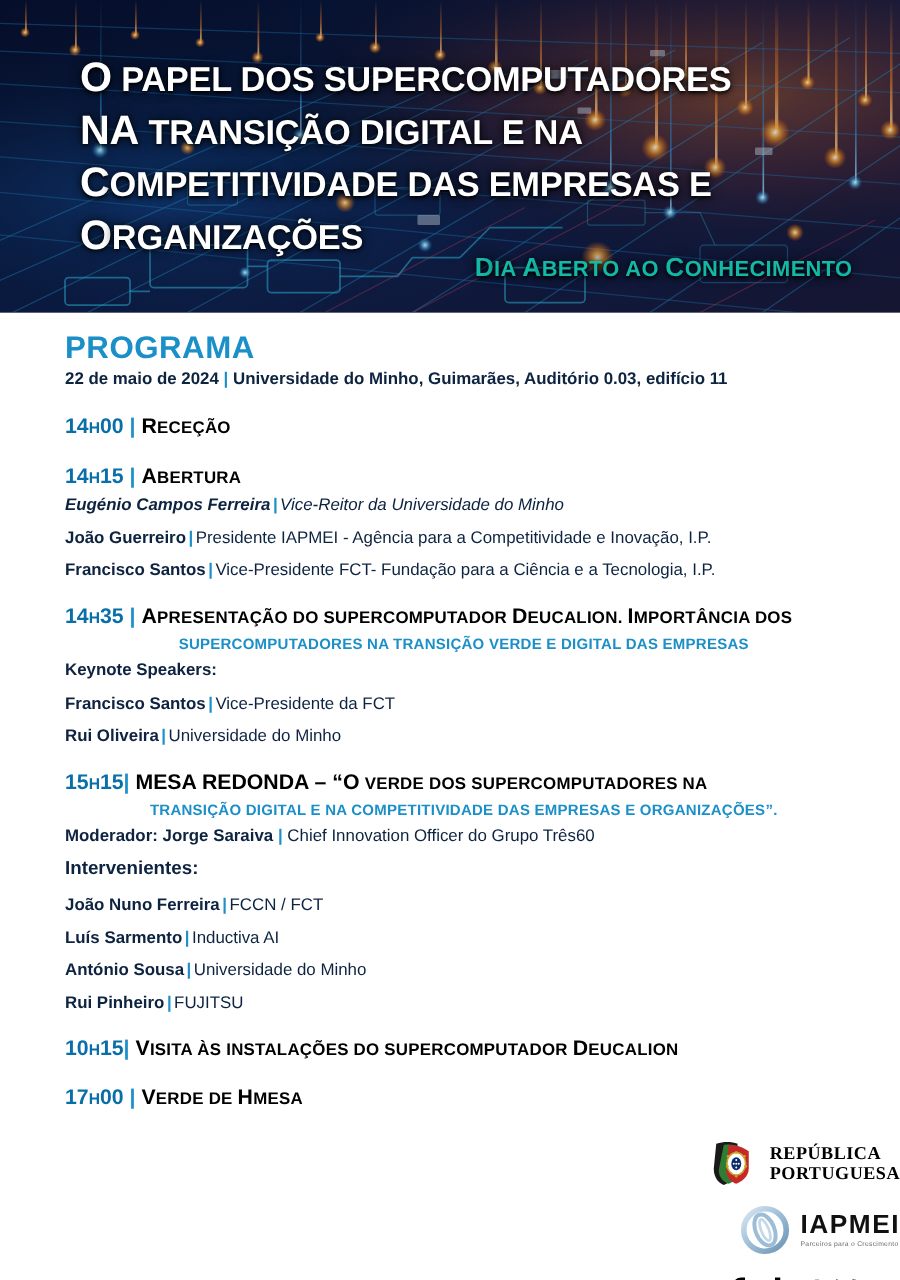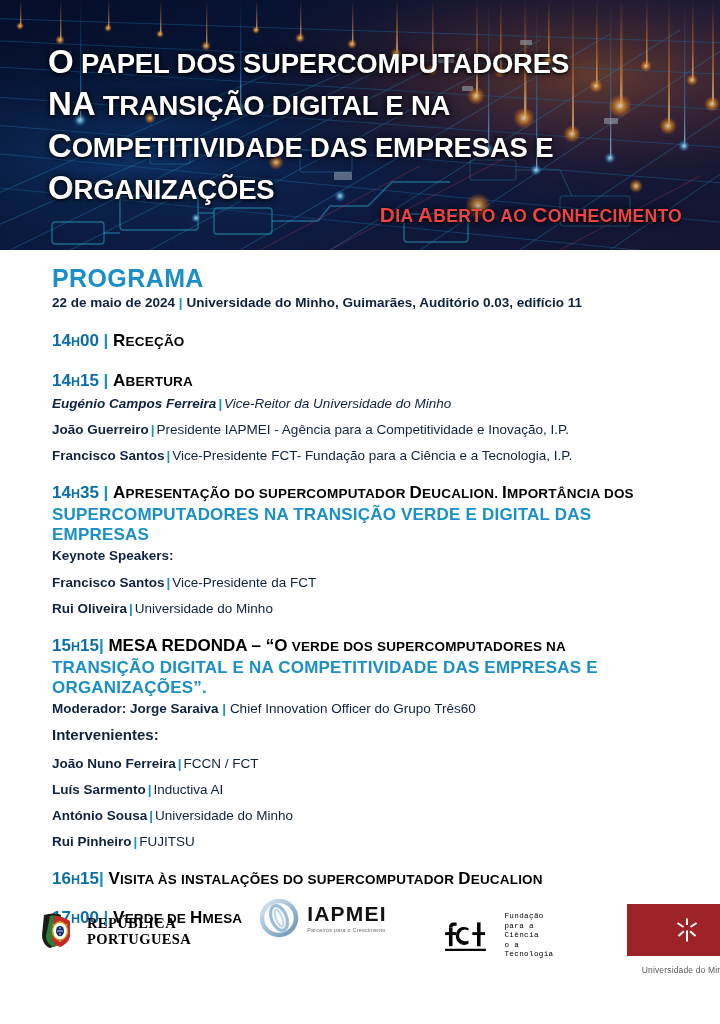--- a/index.html
+++ b/index.html
@@ -15,38 +15,38 @@
   #hero {
     position:relative;
     width:720px; height:250px;
     overflow:hidden;
     background:#050a1e;
   }
   #hero svg.bg { position:absolute; inset:0; width:720px; height:250px; display:block; }
 
   #hero-text {
     position:absolute;
-    left:48px; top:42px; right:30px;
+    left:64px; top:42px; right:30px;
     z-index:5;
   }
   .hero-line {
     color:#ffffff;
     font-weight:bold;
     font-size:27.5px;
     line-height:40px;
     letter-spacing:-0.2px;
     text-shadow:0 0 9px rgba(0,0,0,.85), 0 1px 3px rgba(0,0,0,.95);
     white-space:nowrap;
   }
   .hero-line .cap { font-size:33px; }
   #hero-sub {
     position:absolute;
     right:38px; top:203px;
     z-index:5;
-    color:#ef4444;
+    color:#14b8a6;
     font-weight:bold;
     font-size:17.5px;
     letter-spacing:.3px;
     text-shadow:0 0 9px rgba(0,0,0,.9), 0 1px 3px rgba(0,0,0,.95);
     white-space:nowrap;
   }
   #hero-sub .cap { font-size:21px; }
 
   
   #body-wrap { padding:14px 30px 0 52px; }
@@ -89,23 +89,24 @@
     font-weight:bold;
     font-size:13.5px;
     letter-spacing:.2px;
   }
   .sess-head .ttl .cap { font-size:17px; }
   .sess-head .ttl.plain { font-size:17px; letter-spacing:0; }
   .sess-head .cont {
     display:block;
     color:#1a8fc8;
     font-weight:bold;
-    font-size:17px;
+    font-size:12px;
     letter-spacing:.2px;
     line-height:20px;
+    text-align:center;
   }
 
   .sub-label {
     color:#0d2340;
     font-weight:bold;
     font-size:13.5px;
     line-height:20px;
     margin-top:1px;
   }
   .sub-label.big { font-size:15px; line-height:24px; margin-top:4px; }
@@ -120,39 +121,40 @@
   .person .sep { color:#1a8fc8; font-weight:bold; padding:0 2px; }
   .person .role { font-weight:normal; color:#0d2340; }
   .person.first { margin-top:2px;font-style:italic; }
 
   
   #footer {
     position:absolute;
     left:0; top:898px;
     width:720px; height:100px;
     display:flex;
-    align-items:flex-start;
+    align-items:flex-end;
     padding-left:40px;
+    flex-direction:column;
   }
   .logo { display:flex; align-items:center; }
 
   
   #logo-rp { margin-top:14px; }
   #logo-rp .rp-txt {
     margin-left:9px;
     font-family:"Liberation Serif", serif;
     color:#000;
     font-size:14.5px;
     font-weight:bold;
     line-height:16px;
     letter-spacing:.4px;
   }
 
   
-  #logo-iapmei { margin-left:68px; }
+  #logo-iapmei { margin-left:68px; margin-top:14px; }
   #logo-iapmei .ia-txt { margin-left:8px; }
   #logo-iapmei .ia-main {
     color:#111;
     font-size:21px;
     font-weight:bold;
     letter-spacing:1.2px;
     line-height:21px;
   }
   #logo-iapmei .ia-sub {
     color:#6b6b6b;
@@ -455,21 +457,21 @@
     <div class="person">
       <span class="nm">António Sousa</span><span class="sep">|</span><span class="role">Universidade do Minho</span>
     </div>
     <div class="person">
       <span class="nm">Rui Pinheiro</span><span class="sep">|</span><span class="role">FUJITSU</span>
     </div>
   </div>
 
   <div class="block">
     <div class="sess-head">
-      <span class="time"><span>16</span><span class="h">H</span><span>15</span></span><span class="bar">|</span>
+      <span class="time"><span>10</span><span class="h">H</span><span>15</span></span><span class="bar">|</span>
       <span class="ttl"><span class="cap">V</span><span>ISITA ÀS INSTALAÇÕES DO SUPERCOMPUTADOR </span><span class="cap">D</span><span>EUCALION</span></span>
     </div>
   </div>
 
   <div class="block tight">
     <div class="sess-head">
       <span class="time"><span>17</span><span class="h">H</span><span>00</span></span>
       <span class="bar">|</span>
       <span class="ttl"><span class="cap">V</span><span>ERDE DE </span><span class="cap">H</span><span>MESA</span></span>
     </div>

